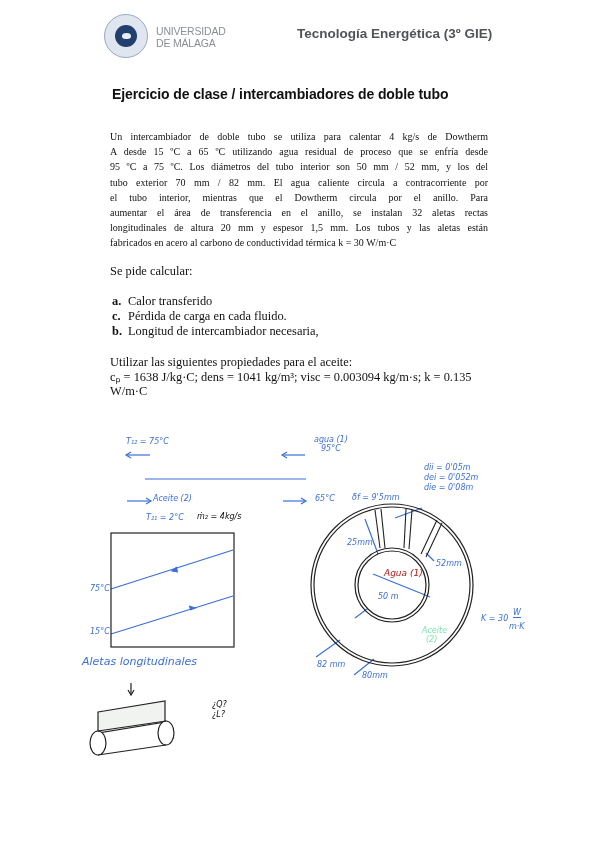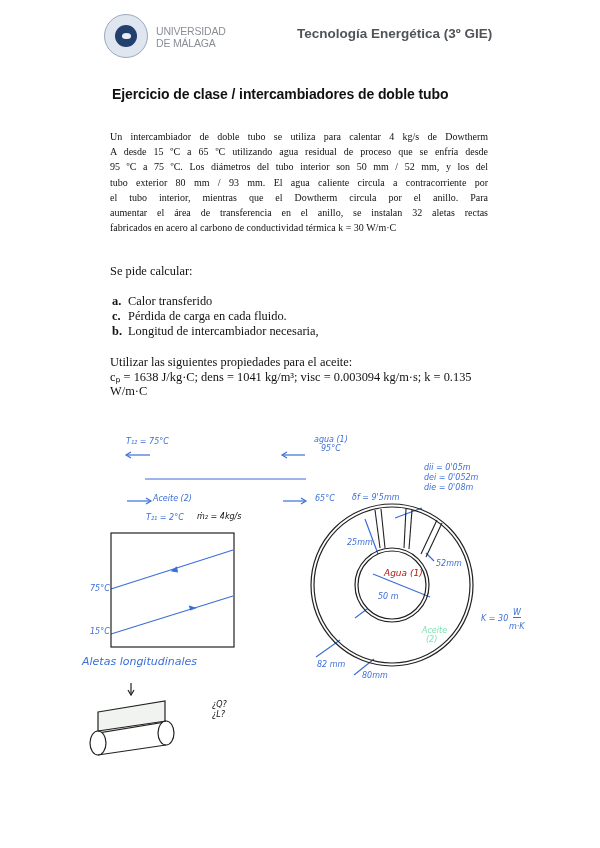--- a/index.html
+++ b/index.html
@@ -35,23 +35,24 @@
   <div>DE MÁLAGA</div>
 </div>
 <div class="abs course">Tecnología Energética (3º GIE)</div>
 
 <div class="abs title">Ejercicio de clase / intercambiadores de doble tubo</div>
 
 <div class="abs para">
   <span>Un intercambiador de doble tubo se utiliza para calentar 4 kg/s de Dowtherm</span>
   <span>A desde 15 ºC a 65 ºC utilizando agua residual de proceso que se enfría desde</span>
   <span>95 ºC a 75 ºC. Los diámetros del tubo interior son 50 mm / 52 mm, y los del</span>
-  <span>tubo exterior 80 mm / 93 mm. El agua caliente circula a contracorriente por</span>
+  <span>tubo exterior 70 mm / 82 mm. El agua caliente circula a contracorriente por</span>
   <span>el tubo interior, mientras que el Dowtherm circula por el anillo. Para</span>
   <span>aumentar el área de transferencia en el anillo, se instalan 32 aletas rectas</span>
+  <span>longitudinales de altura 20 mm y espesor 1,5 mm. Los tubos y las aletas están</span>
   <span class="last">fabricados en acero al carbono de conductividad térmica k = 30 W/m·C</span>
 </div>
 
 <div class="abs ask">Se pide calcular:</div>
 <div class="abs list">
   <div><b>a.</b><span>Calor transferido</span></div>
   <div><b>c.</b><span>Pérdida de carga en cada fluido.</span></div>
   <div><b>b.</b><span>Longitud de intercambiador necesaria,</span></div>
 </div>
 

